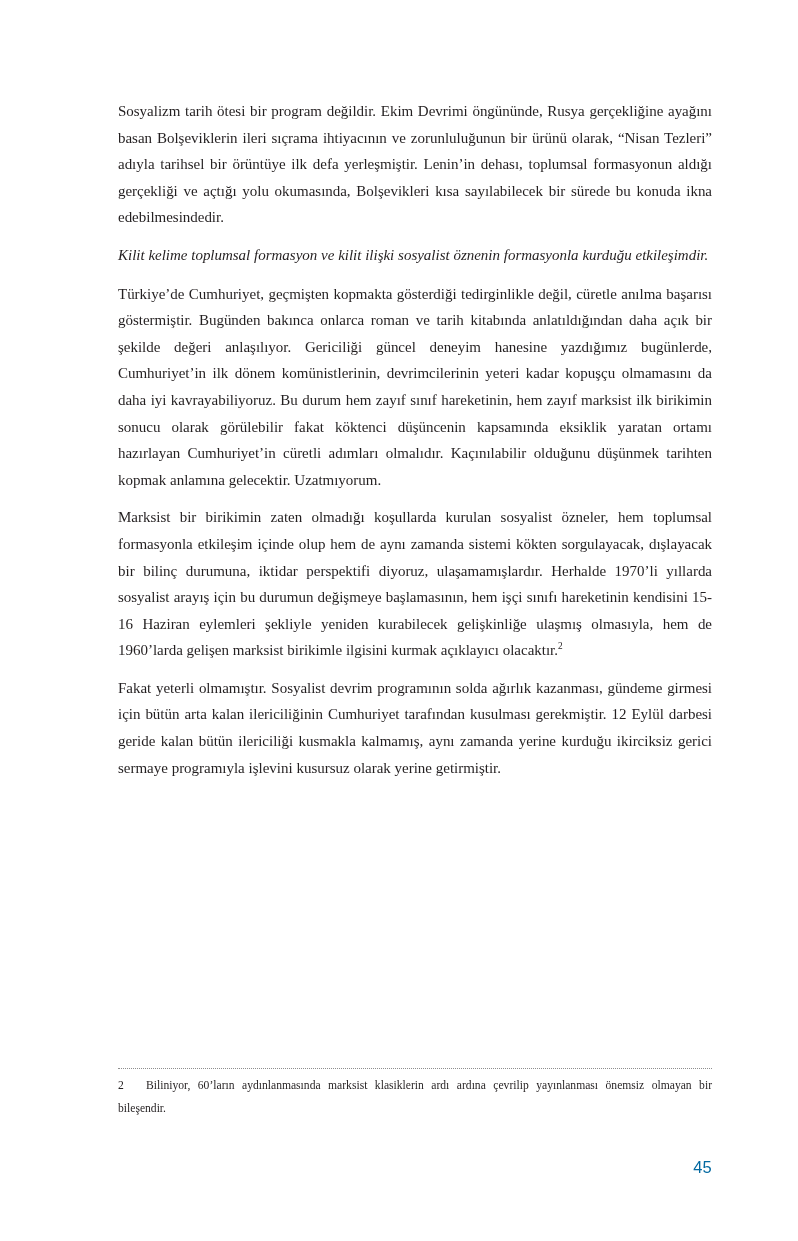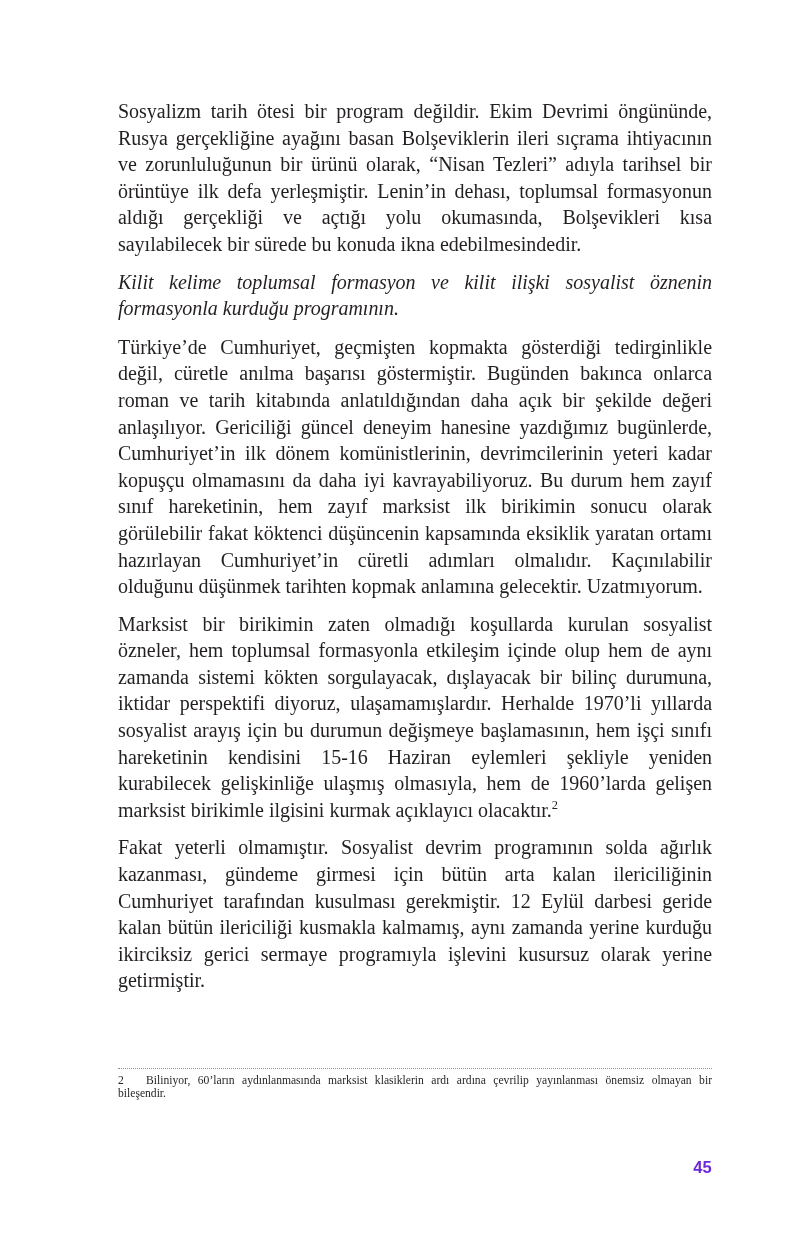--- a/index.html
+++ b/index.html
@@ -23,21 +23,21 @@
     box-sizing: border-box;
   }
   .content {
     position: absolute;
     left: 118px;
     top: 98px;
     width: 594px;
   }
   p.body-par {
     margin: 0 0 11px 0;
-    font-size: 20px;
+    font-size: 15px;
     line-height: 26.6px;
     text-align: justify;
     text-justify: inter-word;
     hyphens: manual;
     word-spacing: 0.1px;
     letter-spacing: -0.02px;
   }
   p.body-par.italic {
     font-style: italic;
     margin-bottom: 12px;
@@ -58,52 +58,52 @@
     width: 594px;
   }
   .footnote-rule {
     width: 100%;
     height: 0;
     border-top: 1px dotted #8e8e8e;
     margin: 0 0 5px 0;
   }
   .footnote {
     font-size: 11.6px;
-    line-height: 13px;
+    line-height: 23px;
     text-align: justify;
     text-justify: inter-word;
     color: #231f20;
     margin: 0;
   }
   .footnote .fn-num {
     display: inline-block;
     width: 28px;
   }
   
   .page-number {
     position: absolute;
     right: 86px;
     top: 1158px;
     font-family: "Liberation Sans", "DejaVu Sans", sans-serif;
-    font-weight: bold;
+    font-weight: normal;
     font-size: 16.5px;
-    color: #6d28d9;
+    color: #0369a1;
     letter-spacing: 0.2px;
   }
 </style>
 </head>
 <body>
 
 <div class="page">
 
   <div class="content">
 
     <p class="body-par">Sosyalizm tarih ötesi bir program değildir. Ekim Devrimi öngününde, Rusya gerçekliğine ayağını basan Bolşeviklerin ileri sıçrama ihtiyacının ve zorunluluğunun bir ürünü olarak, “Nisan Tezleri” adıyla tarihsel bir örüntüye ilk defa yerleşmiştir. Lenin’in dehası, toplumsal formasyonun aldığı gerçekliği ve açtığı yolu okumasında, Bolşevikleri kısa sayılabilecek bir sürede bu konuda ikna edebilmesindedir.</p>
 
-    <p class="body-par italic">Kilit kelime toplumsal formasyon ve kilit ilişki sosyalist öznenin formasyonla kurduğu programının.</p>
+    <p class="body-par italic">Kilit kelime toplumsal formasyon ve kilit ilişki sosyalist öznenin formasyonla kurduğu etkileşimdir.</p>
 
     <p class="body-par">Türkiye’de Cumhuriyet, geçmişten kopmakta gösterdiği tedirginlikle değil, cüretle anılma başarısı göstermiştir. Bugünden bakınca onlarca roman ve tarih kitabında anlatıldığından daha açık bir şekilde değeri anlaşılıyor. Gericiliği güncel deneyim hanesine yazdığımız bugünlerde, Cumhuriyet’in ilk dönem komünistlerinin, devrimcilerinin yeteri kadar kopuşçu olmamasını da daha iyi kavrayabiliyoruz. Bu durum hem zayıf sınıf hareketinin, hem zayıf marksist ilk birikimin sonucu olarak görülebilir fakat köktenci düşüncenin kapsamında eksiklik yaratan ortamı hazırlayan Cumhuriyet’in cüretli adımları olmalıdır. Kaçınılabilir olduğunu düşünmek tarihten kopmak anlamına gelecektir. Uzatmıyorum.</p>
 
     <p class="body-par"><span>Marksist bir birikimin zaten olmadığı koşullarda kurulan sosyalist özneler, hem toplumsal formasyonla etkileşim içinde olup hem de aynı zamanda sistemi kökten sorgulayacak, dışlayacak bir bilinç durumuna, iktidar perspektifi diyoruz, ulaşamamışlardır. Herhalde 1970’li yıllarda sosyalist arayış için bu durumun değişmeye başlamasının, hem işçi sınıfı hareketinin kendisini 15-16 Haziran eylemleri şekliyle yeniden kurabilecek gelişkinliğe ulaşmış olmasıyla, hem de 1960’larda gelişen marksist birikimle ilgisini kurmak açıklayıcı olacaktır.</span><sup class="fn-ref">2</sup></p>
 
     <p class="body-par">Fakat yeterli olmamıştır. Sosyalist devrim programının solda ağırlık kazanması, gündeme girmesi için bütün arta kalan ilericiliğinin Cumhuriyet tarafından kusulması gerekmiştir. 12 Eylül darbesi geride kalan bütün ilericiliği kusmakla kalmamış, aynı zamanda yerine kurduğu ikirciksiz gerici sermaye programıyla işlevini kusursuz olarak yerine getirmiştir.</p>
 
   </div>
 
   <div class="footnote-area">

